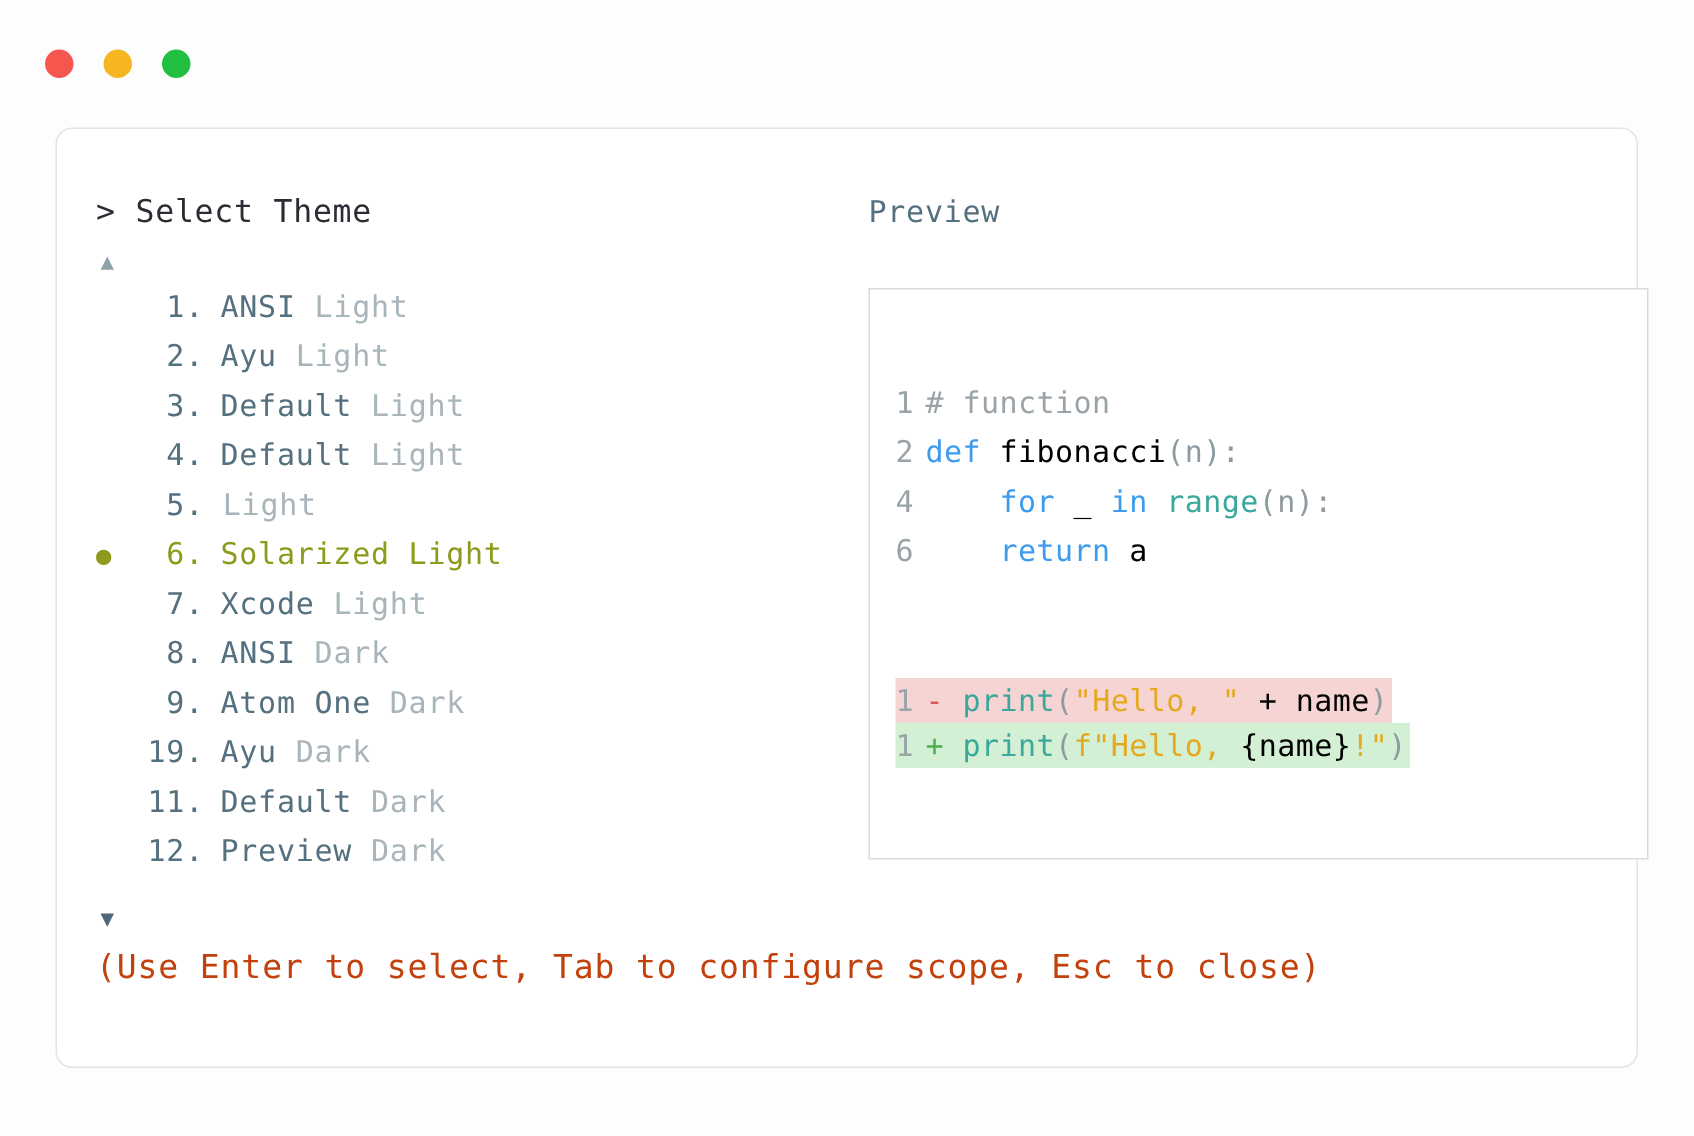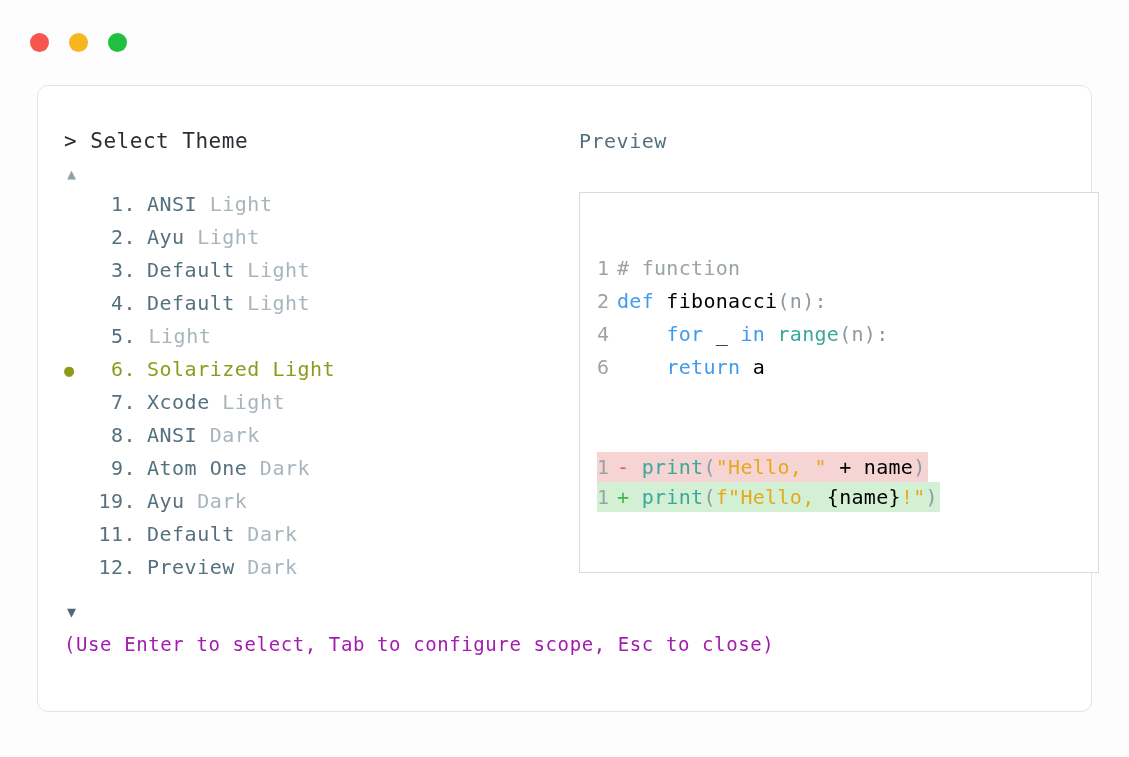--- a/index.html
+++ b/index.html
@@ -120,22 +120,22 @@
   .theme-row.selected .name-cell,
   .theme-row.selected .variant-cell {
     color: #8d9a1b;
   }
 
   
   #footer-hint {
     position: absolute;
     left: 26px;
     top: 543px;
-    font-size: 19px;
-    color: #a21caf;
+    font-size: 22px;
+    color: #c2410c;
     letter-spacing: 0.6px;
     white-space: pre;
   }
 
   
   #right-col {
     position: absolute;
     left: 505px;
     top: 38px;
     width: 525px;

